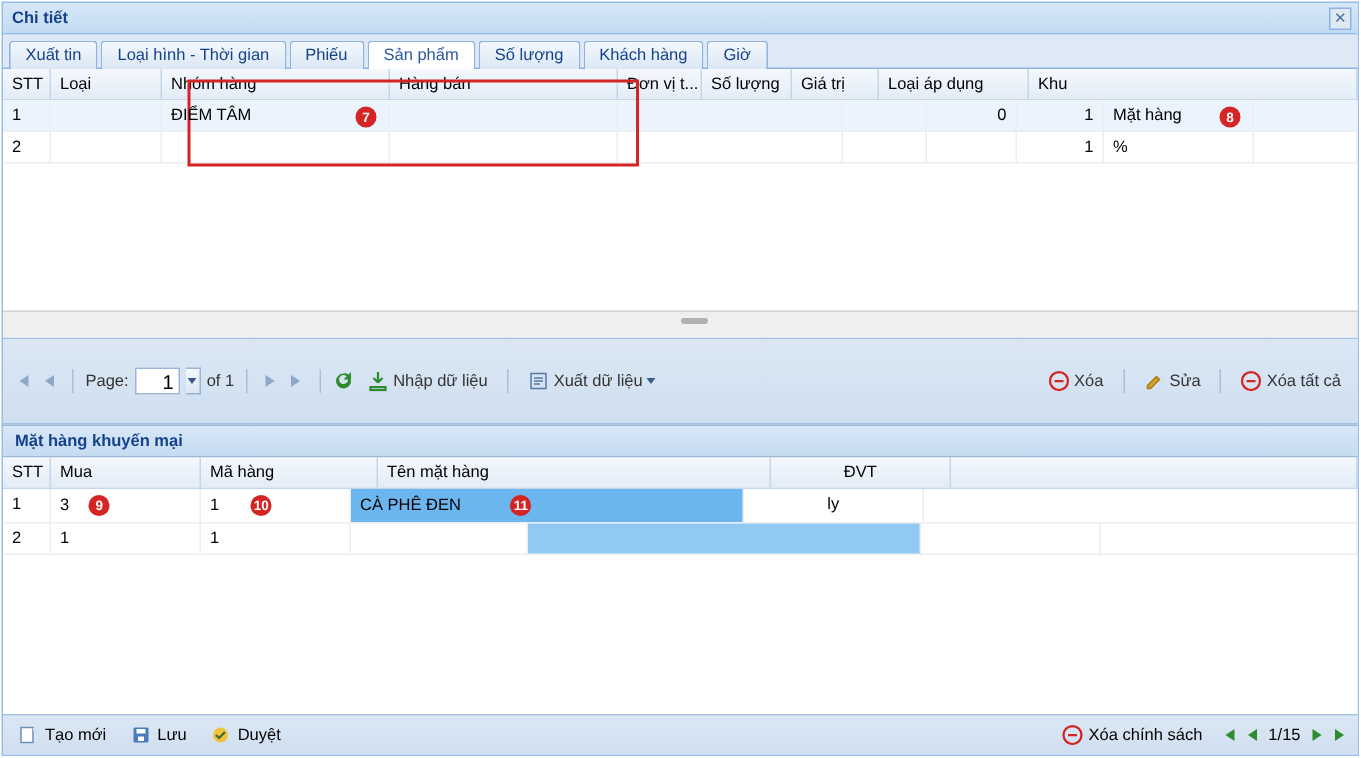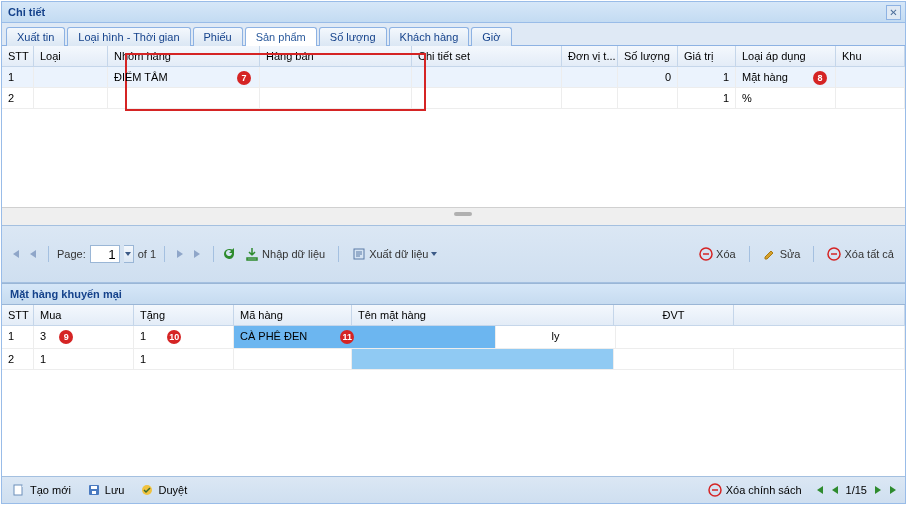--- a/index.html
+++ b/index.html
@@ -73,21 +73,20 @@
     <div class="tab">Giờ</div>
   </div>
 
   <div id="outline7" class="red-outline"></div>
 
   <div class="grid-header">
     <div class="gh-cell" style="width:32px">STT</div>
     <div class="gh-cell" style="width:74px">Loại</div>
     <div class="gh-cell" style="width:152px">Nhóm hàng</div>
     <div class="gh-cell" style="width:152px">Hàng bán</div>
-    <div class="gh-cell" style="width:150px">Chi tiết set</div>
     <div class="gh-cell" style="width:56px">Đơn vị t...</div>
     <div class="gh-cell" style="width:60px">Số lượng</div>
     <div class="gh-cell" style="width:58px">Giá trị</div>
     <div class="gh-cell" style="width:100px">Loại áp dụng</div>
     <div class="gh-cell" style="flex:1">Khu</div>
   </div>
   <div class="grid-body">
     <div class="grid-row selected">
       <div class="gd-cell" style="width:32px">1</div>
       <div class="gd-cell" style="width:74px"></div>
@@ -205,21 +204,20 @@
         </span>
       <span>Xóa tất cả</span>
     </div>
   </div>
 
   <div class="section-title">Mặt hàng khuyến mại</div>
 
   <div class="grid-header">
     <div class="gh-cell" style="width:32px">STT</div>
     <div class="gh-cell" style="width:100px">Mua</div>
-    <div class="gh-cell" style="width:100px">Tặng</div>
     <div class="gh-cell" style="width:118px">Mã hàng</div>
     <div class="gh-cell" style="width:262px">Tên mặt hàng</div>
     <div class="gh-cell" style="width:120px;text-align:center">ĐVT</div>
     <div class="gh-cell" style="flex:1"></div>
   </div>
   <div class="grid-body grid2-body">
     <div class="grid-row">
       <div class="gd-cell" style="width:32px">1</div>
       <div class="gd-cell" style="width:100px"><span>3</span> <span class="num-badge" style="margin-left:10px">9</span></div>
       <div class="gd-cell" style="width:100px"><span>1</span> <span class="num-badge" style="margin-left:18px">10</span></div>

